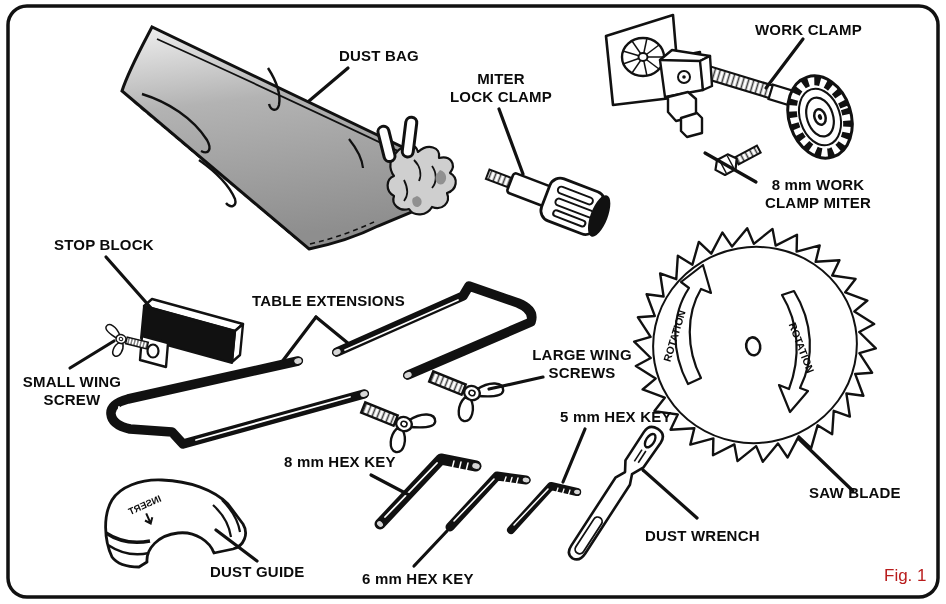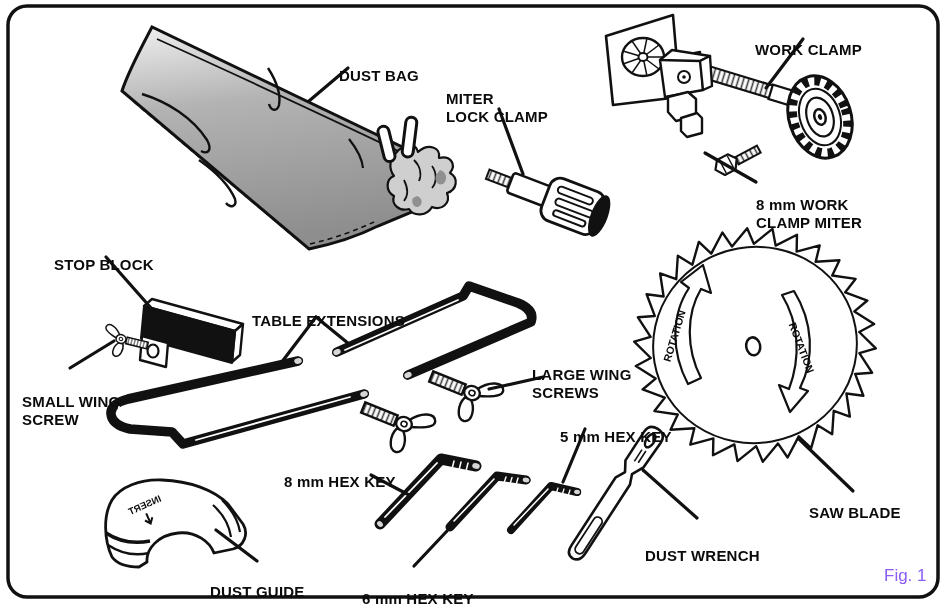--- a/index.html
+++ b/index.html
@@ -1,23 +1,23 @@
 <!DOCTYPE html>
 <html><head>
 <meta charset="utf-8">
 <style>
   html,body{margin:0;padding:0;background:#fff;}
   .stage{position:relative;width:946px;height:604px;background:#fff;overflow:hidden;
          font-family:"Liberation Sans",sans-serif;}
   .stage svg{position:absolute;left:0;top:0;}
   .lbl{position:absolute;font-weight:bold;font-size:15px;line-height:17.5px;color:#0b0b0b;
-       white-space:nowrap;letter-spacing:0.2px;margin-top:20px;}
-  .lbl.center{text-align:left;white-space:normal;}
+       white-space:nowrap;letter-spacing:0.2px;}
+  .lbl.center{text-align:center;white-space:normal;}
   .lbl span{display:block;}
-  .figcap{position:absolute;font-size:17px;font-weight:normal;color:#8b5cf6;}
+  .figcap{position:absolute;font-size:17px;font-weight:normal;color:#b91c1c;}
 </style>
 </head>
 <body>
 
 <div class="stage">
 
 <svg width="946" height="604" viewBox="0 0 946 604">
   <defs>
     <linearGradient id="bagGrad" x1="0" y1="0" x2="0.18" y2="1">
       <stop offset="0" stop-color="#f0f0f0"></stop>

